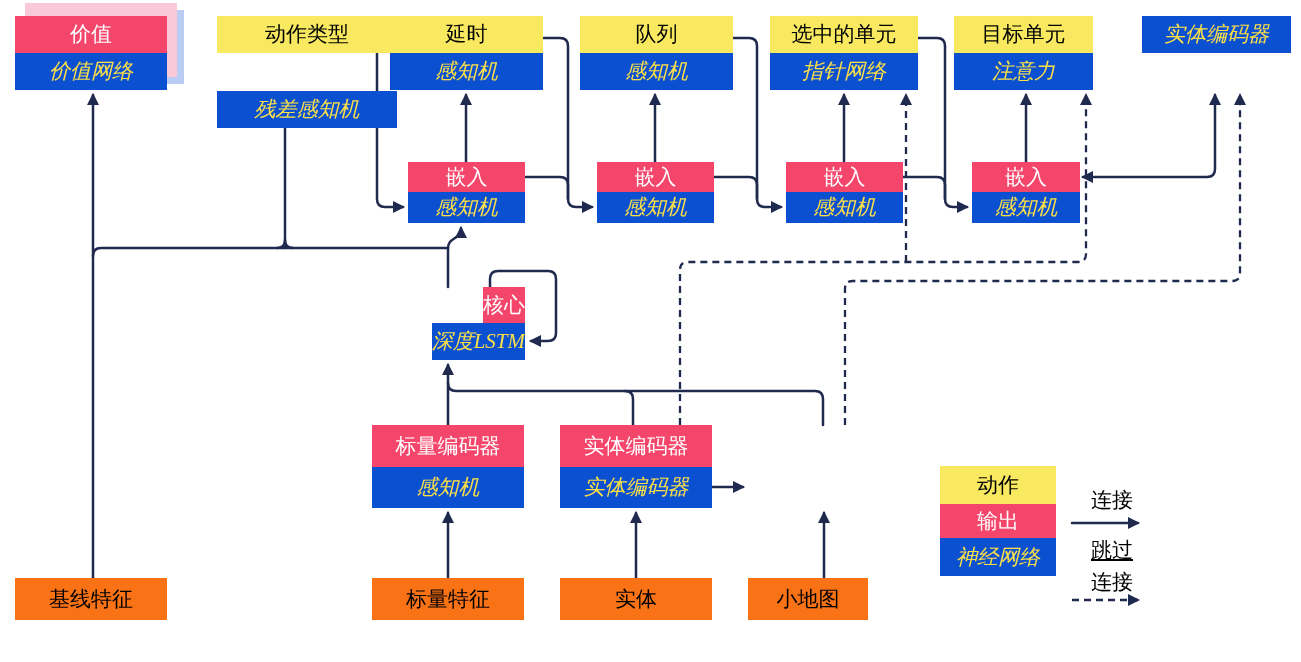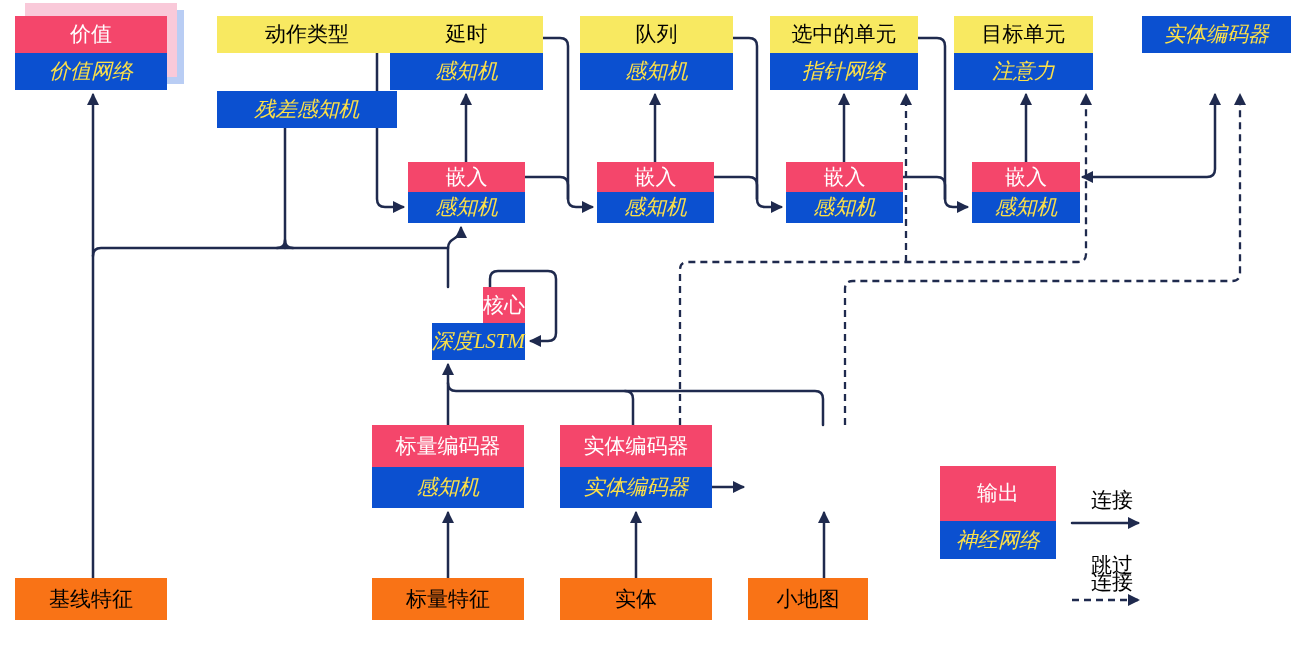--- a/index.html
+++ b/index.html
@@ -40,25 +40,25 @@
   #n-core{left:372px;top:287px;width:153px;align-items:flex-end;}
   #n-scenc{left:372px;top:425px;width:152px;}
   #n-enenc{left:560px;top:425px;width:152px;}
   #n-spenc{left:748px;top:425px;width:152px;}
   #n-base {left:15px; top:578px;width:152px;}
   #n-scf  {left:372px;top:578px;width:152px;}
   #n-ent  {left:560px;top:578px;width:152px;}
   #n-mini {left:748px;top:578px;width:120px;}
   #legend-col{left:940px;top:466px;width:116px;}
   #legend-col .row{font-size:21px;}
-  .lg1{height:38px;} .lg2{height:55px;} .lg3{height:38px;} .lg4{height:39px;}
+  .lg1{height:38px;} .lg2{height:34px;} .lg3{height:38px;} .lg4{height:39px;}
   .lgl{position:absolute;z-index:2;width:96px;text-align:center;
        font-size:21px;line-height:1;color:#000;}
   #lg-conn {left:1064px;top:490px;}
-  #lg-skip1{left:1064px;top:555px;}
+  #lg-skip1{left:1064px;top:540px;text-decoration:underline;}
   #lg-skip2{left:1064px;top:572px;}
 </style>
 </head>
 <body>
 
 <div id="canvas">
 
   <svg id="wires" viewBox="0 0 1301 662" xmlns="http://www.w3.org/2000/svg">
     <defs>
       <marker id="arr" markerUnits="userSpaceOnUse" markerWidth="14" markerHeight="14" refX="10" refY="6" orient="auto">
@@ -181,20 +181,21 @@
     <div class="row green hin">标量特征</div>
   </div>
   <div class="node" id="n-ent">
     <div class="row green hin">实体</div>
   </div>
   <div class="node" id="n-mini">
     <div class="row green hin">小地图</div>
   </div>
 
   <div class="node" id="legend-col">
+    <div class="row yellow lg1">动作</div>
     <div class="row pink lg2">输出</div>
     <div class="row blue lg3">神经网络</div>
   </div>
   <div class="lgl" id="lg-conn">连接</div>
   <div class="lgl" id="lg-skip1">跳过</div>
   <div class="lgl" id="lg-skip2">连接</div>
 
 </div>
 
 </body></html>

